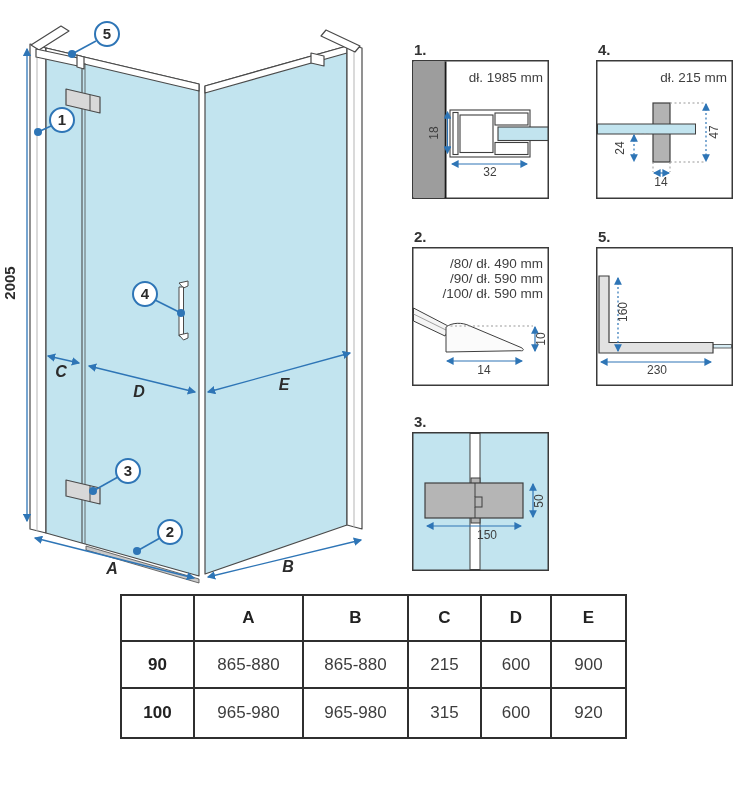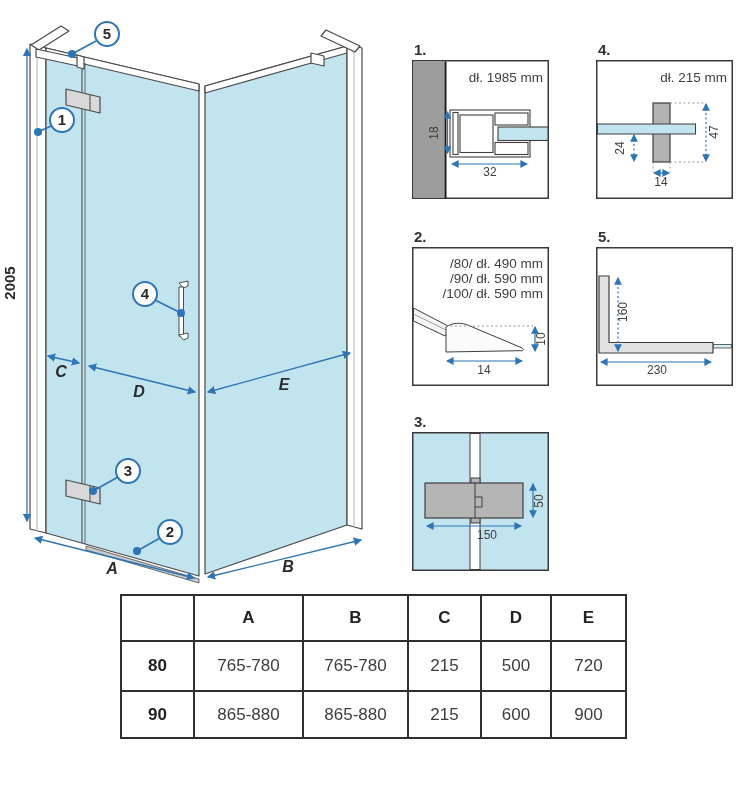--- a/index.html
+++ b/index.html
@@ -238,33 +238,33 @@
     </colgroup>
     <tbody>
           <tr style="height:46px">
       <th></th>
       <th>A</th>
       <th>B</th>
       <th>C</th>
       <th>D</th>
       <th>E</th>
     </tr>
-    <tr style="height:50px">
-      <td class="rowlabel">80</td>
-      <td>765-780</td>
-      <td>765-780</td>
-      <td>215</td>
-      <td>500</td>
-      <td>720</td>
-    </tr>
     <tr style="height:47px">
       <td class="rowlabel">90</td>
       <td>865-880</td>
       <td>865-880</td>
       <td>215</td>
       <td>600</td>
       <td>900</td>
     </tr>
+    <tr style="height:50px">
+      <td class="rowlabel">100</td>
+      <td>965-980</td>
+      <td>965-980</td>
+      <td>315</td>
+      <td>600</td>
+      <td>920</td>
+    </tr>
   </tbody>
       </table>
 </div>
 
 </div>
 
 </body></html>

